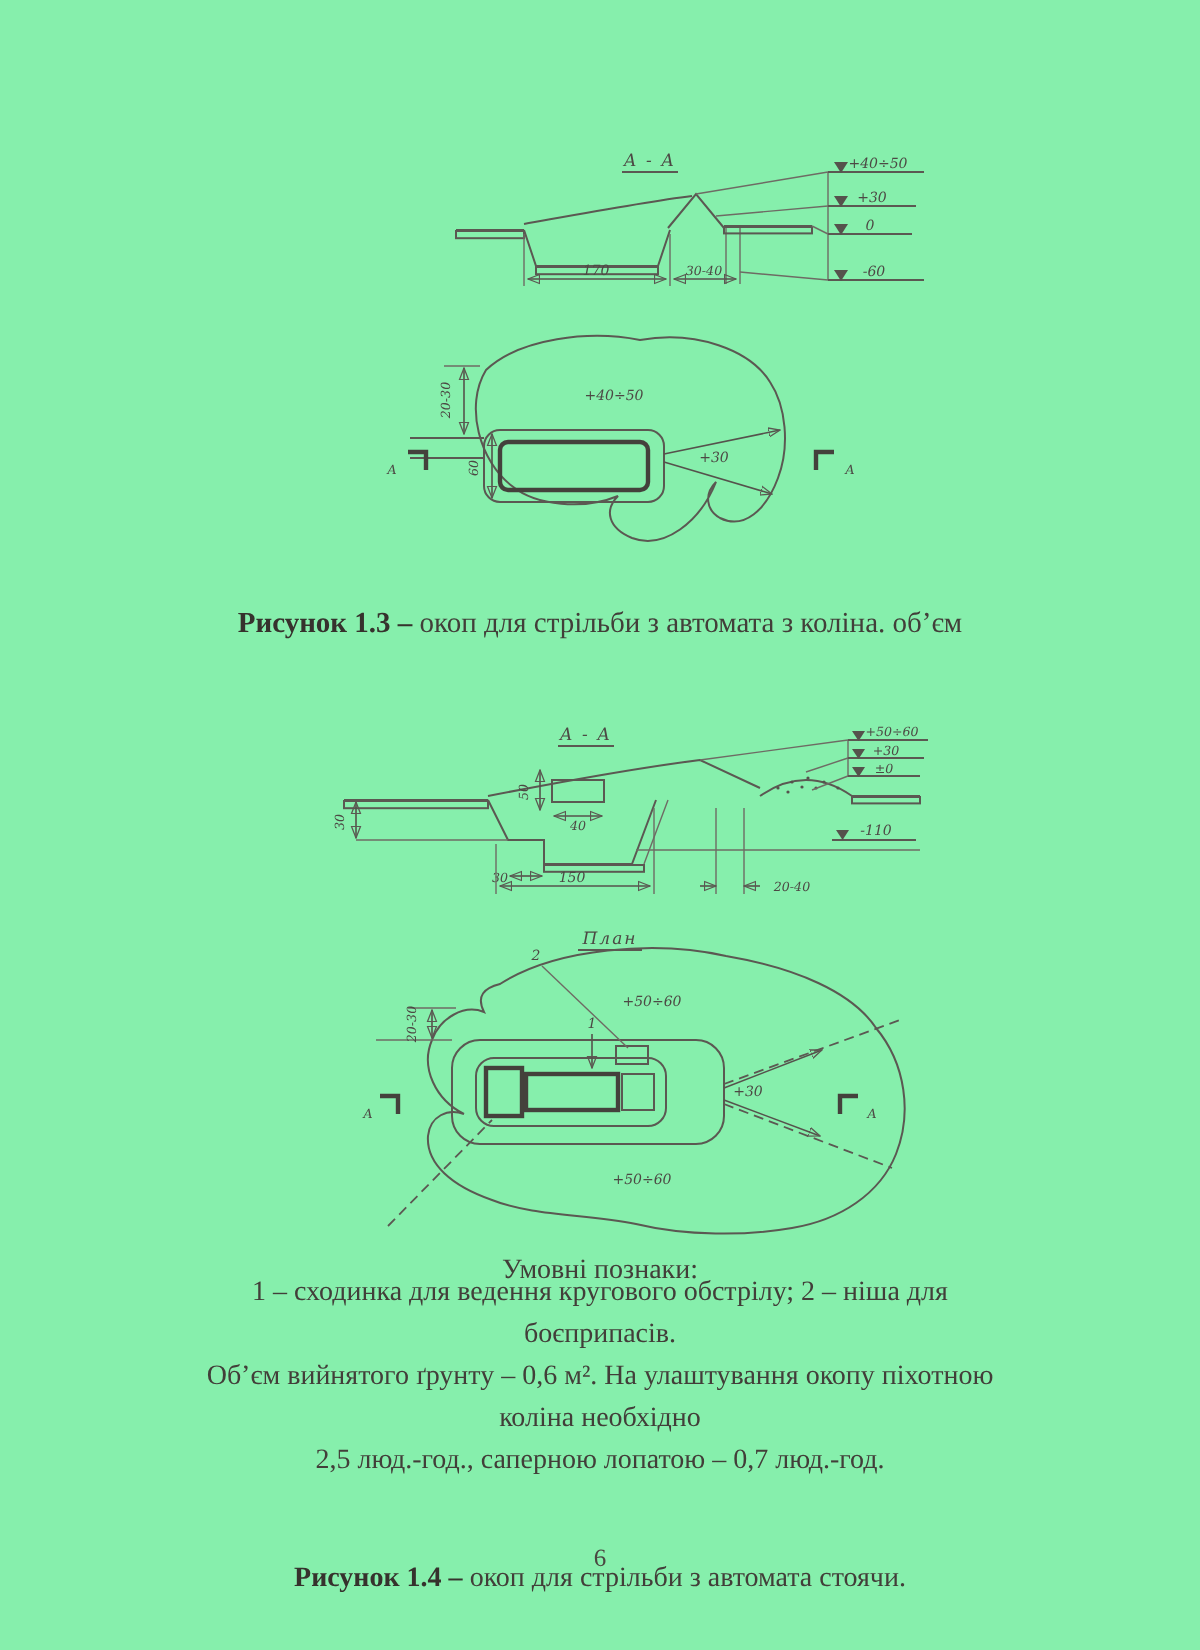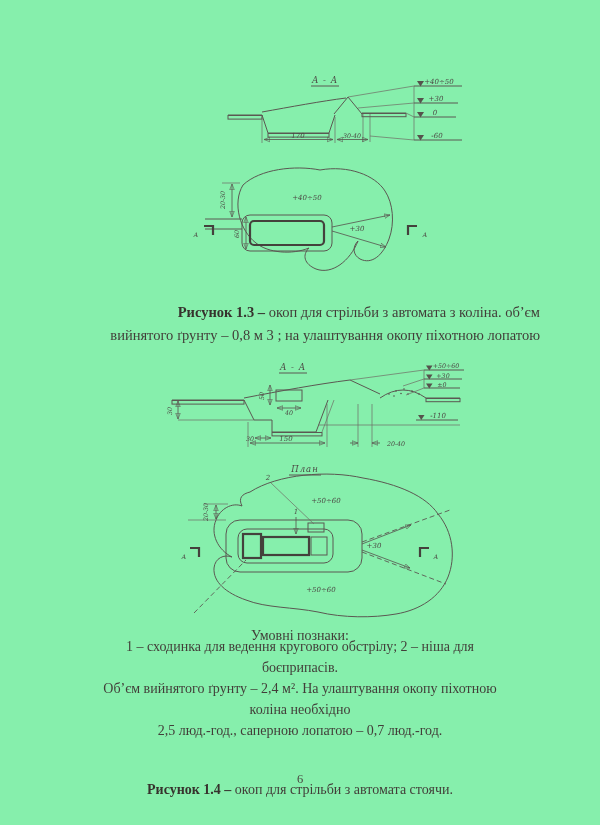--- a/index.html
+++ b/index.html
@@ -1,19 +1,19 @@
 <!DOCTYPE html>
 <html><head>
 <meta charset="utf-8">
 <style>
   html,body{margin:0;padding:0;background:#ffffff;}
   .page{position:relative;width:600px;height:825px;background:#86efac;overflow:hidden;
         font-family:"Liberation Serif", serif;color:#3d3a36;}
   .abs{position:absolute;}
-  .cap{width:480px;left:60px;text-align:right;font-size:14.5px;line-height:23px;color:#423e39;}
+  .cap{width:480px;left:60px;text-align:center;font-size:14.5px;line-height:23px;color:#423e39;}
   .legend-line{position:absolute;width:480px;left:60px;text-align:center;font-size:14px;color:#423e39;}
   .pgnum{position:absolute;width:600px;left:0;text-align:center;font-size:12.5px;color:#4a4741;}
   b{color:#36322d;}
   
   svg{position:absolute;overflow:visible;}
   svg line, svg path, svg rect, svg polyline{fill:none;stroke:#5b5852;stroke-width:1;}
   svg .thin{stroke-width:.7;stroke:#6e6b64;}
   svg .thick{stroke-width:2.2;stroke:#44413c;}
   svg .dim{stroke-width:.8;stroke:#55524c;}
   svg .fillt{fill:#55524c;stroke:none;}
@@ -110,21 +110,20 @@
 
     <line class="dim" x1="52" y1="21" x2="52" y2="54" marker-start="url(#arB)" marker-end="url(#arB)"></line>
     <line x1="42" y1="20" x2="60" y2="20" class="thin"></line>
     <text class="sm" x="45" y="37" transform="rotate(-90 45 37)">20-30</text>
     <line class="dim" x1="66" y1="54" x2="66" y2="86" marker-start="url(#arB)" marker-end="url(#arB)"></line>
     <text class="sm" x="59" y="71" transform="rotate(-90 59 71)">60</text>
   </svg>
 
   <div class="abs cap" style="top:301px;">
     <div><b>Рисунок 1.3 –</b> <span>окоп для стрільби з автомата з коліна. об’єм</span></div>
-    <div>вийнятого ґрунту – 0,8 м 3 ; на улаштування окопу піхотною лопатою</div>
   </div>
 
   <svg class="abs" style="left:158px;top:358px;" width="310" height="105" viewBox="0 0 310 105">
     <defs>
       <pattern id="hC" width="5" height="5" patternUnits="userSpaceOnUse" patternTransform="rotate(45)">
         <line x1="0" y1="0" x2="0" y2="5" stroke="#8b8880" stroke-width="1.1"></line>
       </pattern>
       <marker id="arC" viewBox="0 0 10 10" refX="9" refY="5" markerWidth="8" markerHeight="8" orient="auto-start-reverse">
         <path d="M0,1.5 L9,5 L0,8.5 Z" fill="#55524c" stroke="none"></path>
       </marker>
@@ -244,21 +243,21 @@
 
     <line x1="46" y1="42" x2="70" y2="42" class="thin"></line>
     <line x1="30" y1="58" x2="68" y2="58" class="thin"></line>
     <line class="dim" x1="58" y1="43" x2="58" y2="57" marker-start="url(#arD)" marker-end="url(#arD)"></line>
     <text class="sm" x="50" y="50" transform="rotate(-90 50 50)">20-30</text>
   </svg>
 
   <div class="legend-line" style="top:628px;">Умовні познаки:</div>
   <div class="legend-line" style="top:639px;">1 – сходинка для ведення кругового обстрілу; 2 – ніша для</div>
   <div class="legend-line" style="top:660px;">боєприпасів.</div>
-  <div class="legend-line" style="top:681px;">Об’єм вийнятого ґрунту – 2,4 м². На улаштування окопу піхотною</div>
+  <div class="legend-line" style="top:681px;">Об’єм вийнятого ґрунту – 0,6 м². На улаштування окопу піхотною</div>
   <div class="legend-line" style="top:702px;">коліна необхідно</div>
   <div class="legend-line" style="top:723px;">2,5 люд.-год., саперною лопатою – 0,7 люд.-год.</div>
   <div class="legend-line" style="top:782px;">
     <b>Рисунок 1.4 –</b> <span>окоп для стрільби з автомата стоячи.</span>
   </div>
 
   <div class="pgnum" style="top:772px;">6</div>
 </div>
 
 </body></html>

